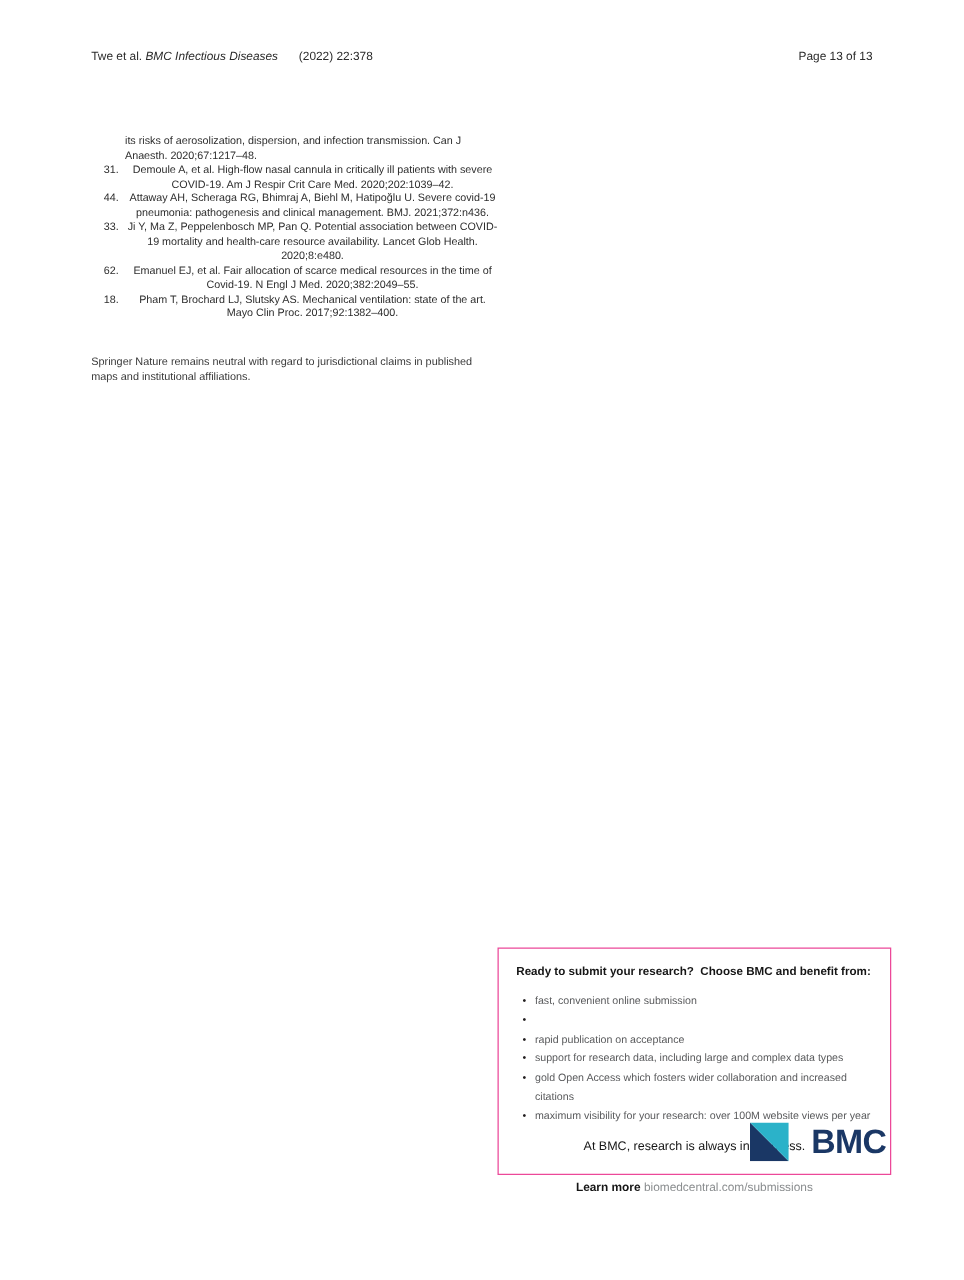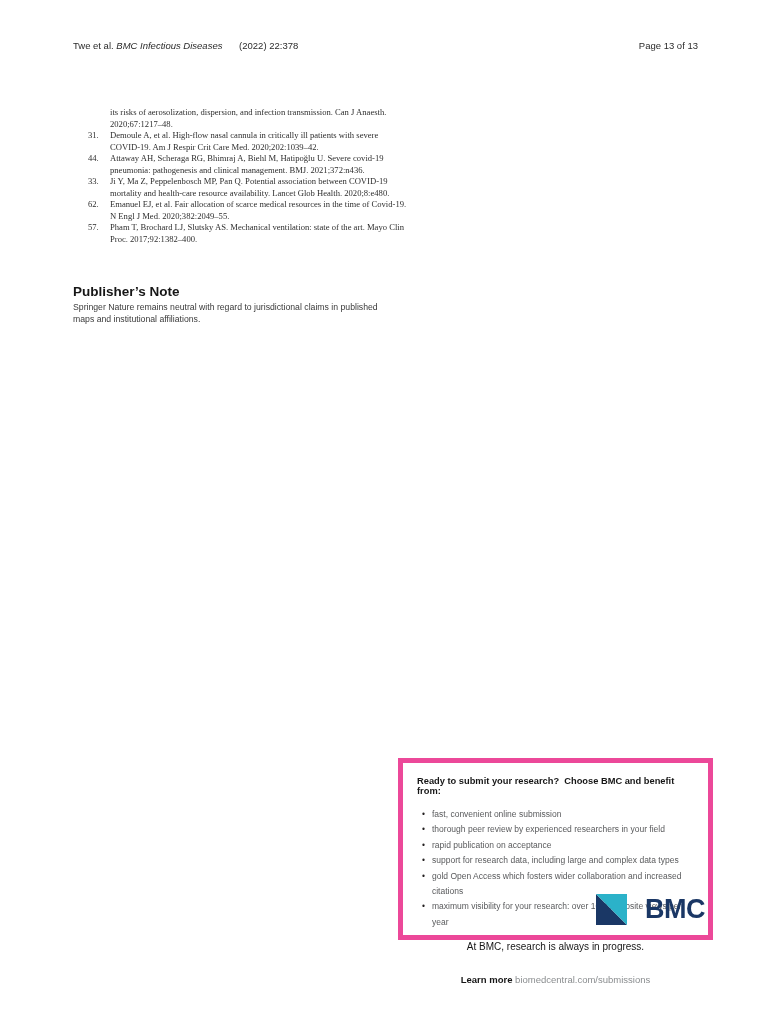--- a/index.html
+++ b/index.html
@@ -30,29 +30,28 @@
     color: #2b2b2b;
   }
   .rh-left .authors { font-style: normal; }
   .rh-left .journal { font-style: italic; }
   .rh-left .citation { margin-left: 14px; font-style: normal; }
 
   
   .refs {
     position: absolute;
     top: 107px;
-    left: 88px;
+    left: 78px;
     width: 322px;
     font-size: 8.6px;
     line-height: 11.5px;
     color: #2e2e2e;
-    font-family: Liberation Serif, serif;
   }
   .ref-cont { margin-left: 22px; }
-  .ref-item { display: flex; }
+  .ref-item { display: flex; text-align: center; }
   .ref-num { flex: 0 0 22px; }
   .ref-text { flex: 1; }
 
   
   .pubnote {
     position: absolute;
     top: 284px;
     left: 73px;
     width: 322px;
   }
@@ -69,21 +68,21 @@
     color: #3a3a3a;
   }
 
   
   .promo {
     position: absolute;
     left: 398px;
     top: 758px;
     width: 315px;
     height: 182px;
-    border: 5px solid #ec4899;
+    border: 1px solid #ec4899;
     padding: 13px 14px 23px 14px;
   }
   .promo-heading {
     font-size: 9.3px;
     font-weight: bold;
     color: #161616;
   }
   .promo-bullets {
     list-style: none;
     margin: 11px 0 0 5px;
@@ -158,40 +157,38 @@
     </div>
     <div class="ref-item">
       <span class="ref-num">33.</span>
       <span class="ref-text">Ji Y, Ma Z, Peppelenbosch MP, Pan Q. Potential association between COVID-19 mortality and health-care resource availability. Lancet Glob Health. 2020;8:e480.</span>
     </div>
     <div class="ref-item">
       <span class="ref-num">62.</span>
       <span class="ref-text">Emanuel EJ, et al. Fair allocation of scarce medical resources in the time of Covid-19. N Engl J Med. 2020;382:2049–55.</span>
     </div>
     <div class="ref-item">
-      <span class="ref-num">57.</span>
+      <span class="ref-num">18.</span>
       <span class="ref-text">Pham T, Brochard LJ, Slutsky AS. Mechanical ventilation: state of the art. Mayo Clin Proc. 2017;92:1382–400.</span>
     </div>
   </div>
 
   <div class="pubnote">
-    <h2 class="pubnote-heading">Publisher’s Note</h2>
     <p class="pubnote-body">Springer Nature remains neutral with regard to jurisdictional claims in published maps and institutional affiliations.</p>
   </div>
 
   <div class="promo">
     <div class="promo-heading">Ready to submit your research?&nbsp; Choose BMC and benefit from:</div>
     <ul class="promo-bullets">
       <li>
         <span class="bullet-dot">•</span>
         <span>fast, convenient online submission</span>
       </li>
       <li>
         <span class="bullet-dot">•</span>
-        <span>thorough peer review by experienced researchers in your field</span>
       </li>
       <li>
         <span class="bullet-dot">•</span>
         <span>rapid publication on acceptance</span>
       </li>
       <li>
         <span class="bullet-dot">•</span>
         <span>support for research data, including large and complex data types</span>
       </li>
       <li>

